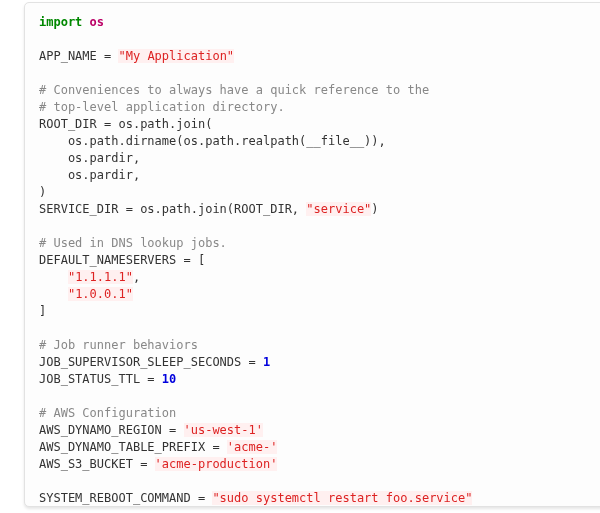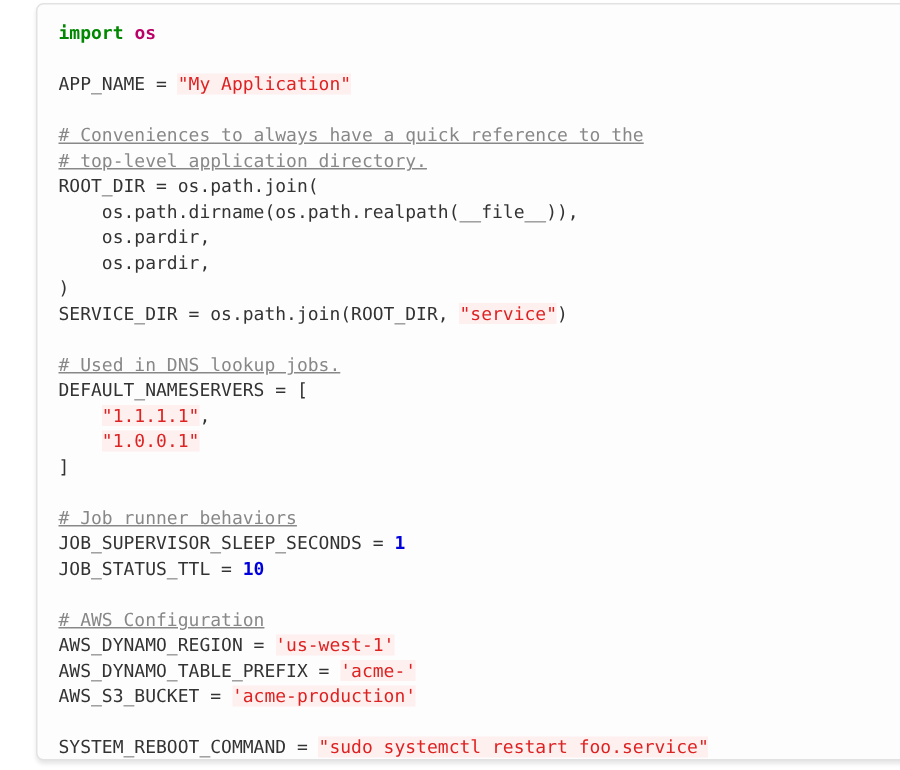--- a/index.html
+++ b/index.html
@@ -24,21 +24,21 @@
   .line {
     min-height: 17px;
     line-height: 17px;
     font-size: 12px;
     white-space: pre;
     color: var(--code-plain, #333333);
   }
   .tok { white-space: pre; }
   .tok-k  { color: var(--keyword, #008800); font-weight: bold; }
   .tok-nn { color: var(--namespace, #bb0066); font-weight: bold; }
-  .tok-c  { color: var(--comment, #888888); text-decoration: underline; }
+  .tok-c  { color: var(--comment, #888888); }
   .tok-s  { color: var(--string, #dd2222); background: var(--string-bg, #fff0f0); }
   .tok-m  { color: var(--number, #0000dd); font-weight: bold; }
   .tok-p  { color: var(--code-plain, #333333); }
 </style>
 </head>
 <body>
 
 <div class="code-panel">
   <pre class="code"><div class="line"><span class="tok tok-k">import</span><span class="tok tok-p"> </span><span class="tok tok-nn">os</span></div><div class="line"></div><div class="line"><span class="tok tok-p">APP_NAME = </span><span class="tok tok-s">"My Application"</span></div><div class="line"></div><div class="line"><span class="tok tok-c"># Conveniences to always have a quick reference to the</span></div><div class="line"><span class="tok tok-c"># top-level application directory.</span></div><div class="line"><span class="tok tok-p">ROOT_DIR = os.path.join(</span></div><div class="line"><span class="tok tok-p">    os.path.dirname(os.path.realpath(__file__)),</span></div><div class="line"><span class="tok tok-p">    os.pardir,</span></div><div class="line"><span class="tok tok-p">    os.pardir,</span></div><div class="line"><span class="tok tok-p">)</span></div><div class="line"><span class="tok tok-p">SERVICE_DIR = os.path.join(ROOT_DIR, </span><span class="tok tok-s">"service"</span><span class="tok tok-p">)</span></div><div class="line"></div><div class="line"><span class="tok tok-c"># Used in DNS lookup jobs.</span></div><div class="line"><span class="tok tok-p">DEFAULT_NAMESERVERS = [</span></div><div class="line"><span class="tok tok-p">    </span><span class="tok tok-s">"1.1.1.1"</span><span class="tok tok-p">,</span></div><div class="line"><span class="tok tok-p">    </span><span class="tok tok-s">"1.0.0.1"</span></div><div class="line"><span class="tok tok-p">]</span></div><div class="line"></div><div class="line"><span class="tok tok-c"># Job runner behaviors</span></div><div class="line"><span class="tok tok-p">JOB_SUPERVISOR_SLEEP_SECONDS = </span><span class="tok tok-m">1</span></div><div class="line"><span class="tok tok-p">JOB_STATUS_TTL = </span><span class="tok tok-m">10</span></div><div class="line"></div><div class="line"><span class="tok tok-c"># AWS Configuration</span></div><div class="line"><span class="tok tok-p">AWS_DYNAMO_REGION = </span><span class="tok tok-s">'us-west-1'</span></div><div class="line"><span class="tok tok-p">AWS_DYNAMO_TABLE_PREFIX = </span><span class="tok tok-s">'acme-'</span></div><div class="line"><span class="tok tok-p">AWS_S3_BUCKET = </span><span class="tok tok-s">'acme-production'</span></div><div class="line"></div><div class="line"><span class="tok tok-p">SYSTEM_REBOOT_COMMAND = </span><span class="tok tok-s">"sudo systemctl restart foo.service"</span></div></pre>
 </div>

